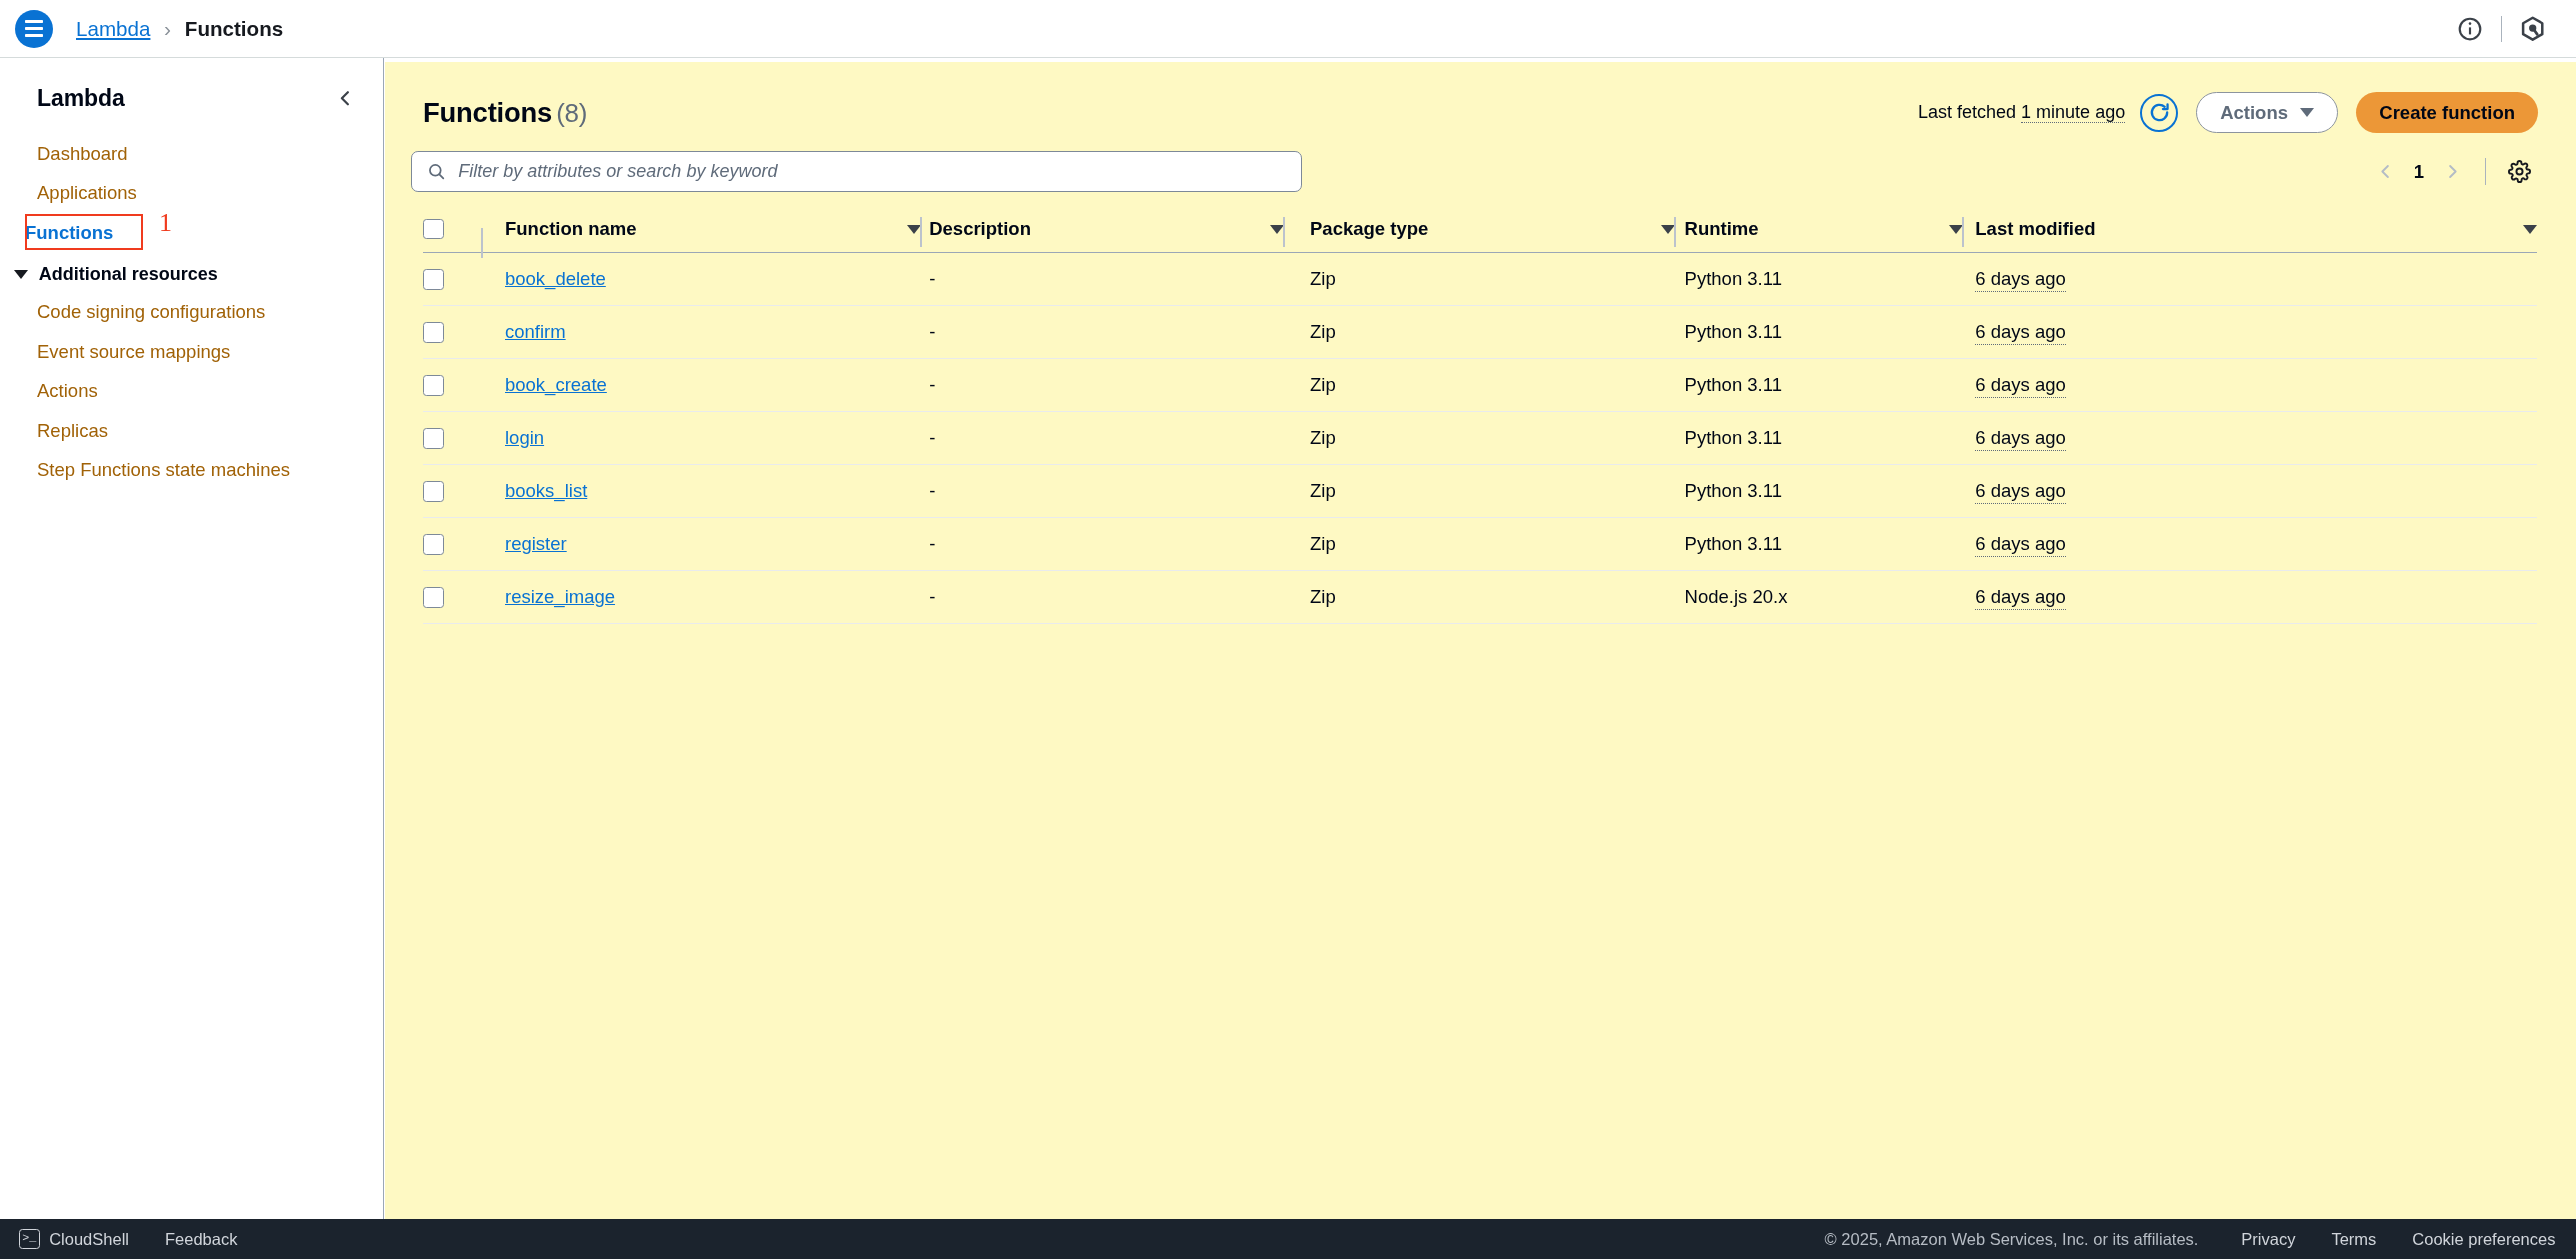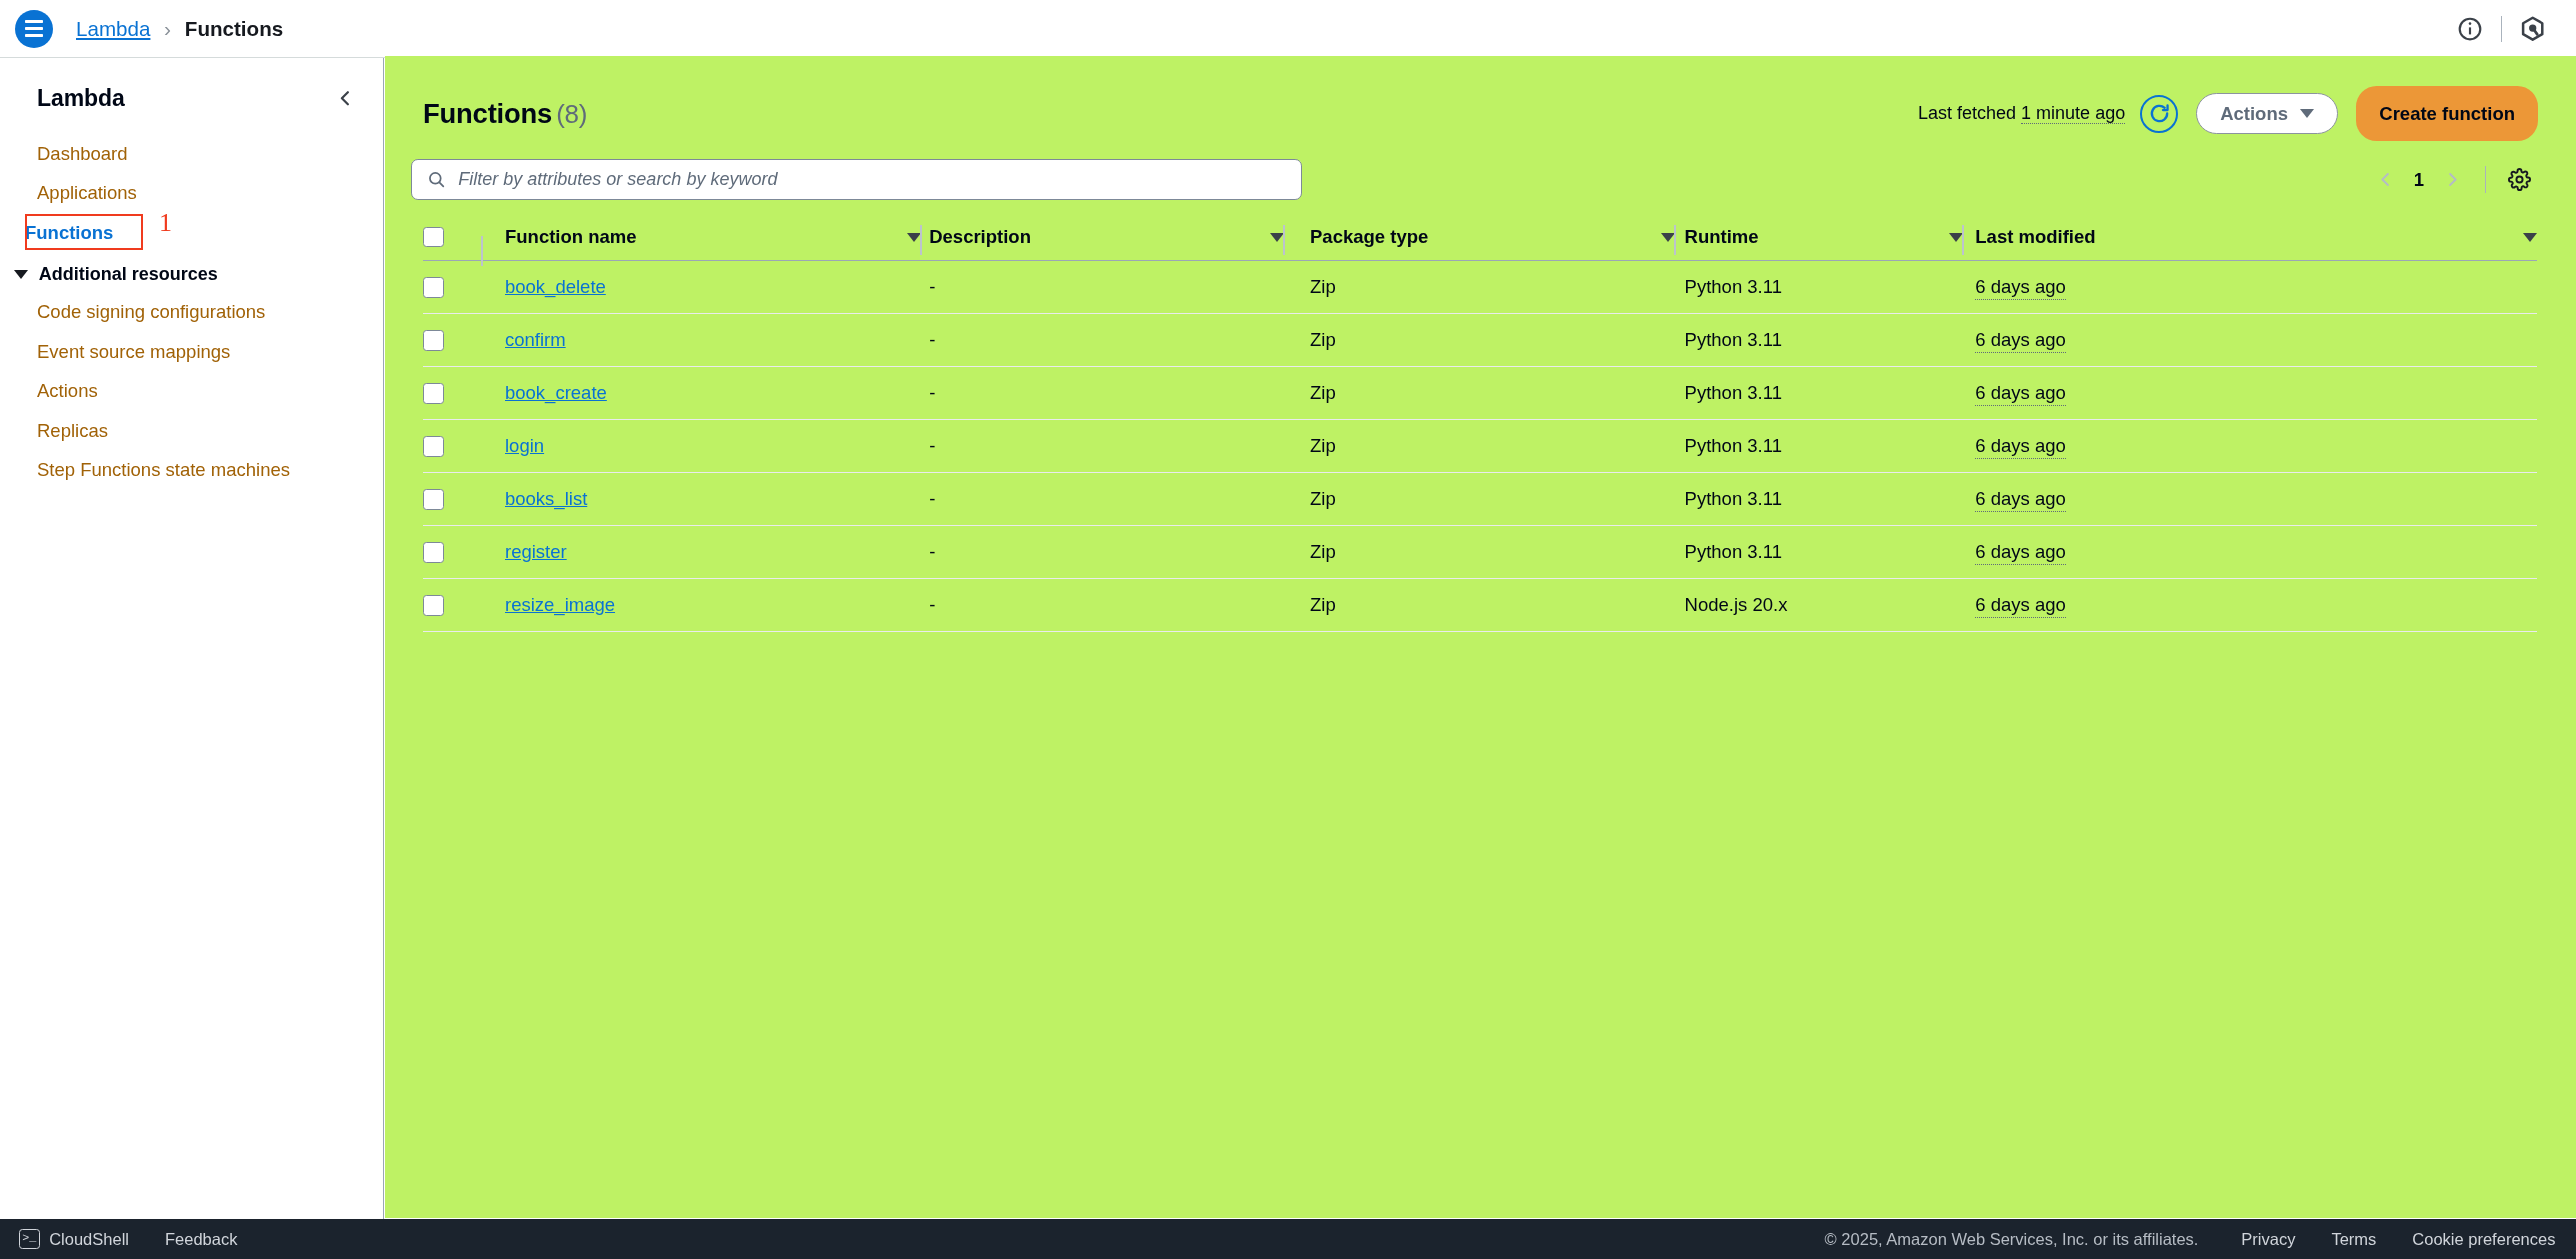--- a/index.html
+++ b/index.html
@@ -163,24 +163,24 @@
     position: absolute;
     left: 134px; top: -12.3px;
     font-size: 26px;
     color: #f03b1e;
     font-family: "Liberation Serif", serif;
   }
 
   
   #main {
     position: absolute;
-    top: 56px; left: 385px;
+    top: 62px; left: 385px;
     width: calc(2576px - 385px);
     height: calc(1260px - 58px - 40px);
-    background: #bef264;
+    background: #fef9c3;
     overflow: hidden;
   }
   #page-header {
     display: flex;
     align-items: center;
     padding: 30px 38px 0 38px;
   }
   #page-title {
     font-size: 27.4px;
     font-weight: 700;
@@ -234,21 +234,21 @@
     font-family: "Liberation Sans", sans-serif;
     margin-right: 18px;
   }
   #actions-btn .dd-caret {
     width: 0; height: 0;
     border-left: 7.5px solid transparent;
     border-right: 7.5px solid transparent;
     border-top: 9px solid #5f6b7a;
   }
   #create-fn-btn {
-    height: 55px;
+    height: 41px;
     padding: 0 23px;
     border: none;
     border-radius: 20.6px;
     background: #ec9737;
     color: #000716;
     font-size: 18.5px;
     font-weight: 700;
     cursor: pointer;
     font-family: "Liberation Sans", sans-serif;
     white-space: nowrap;

